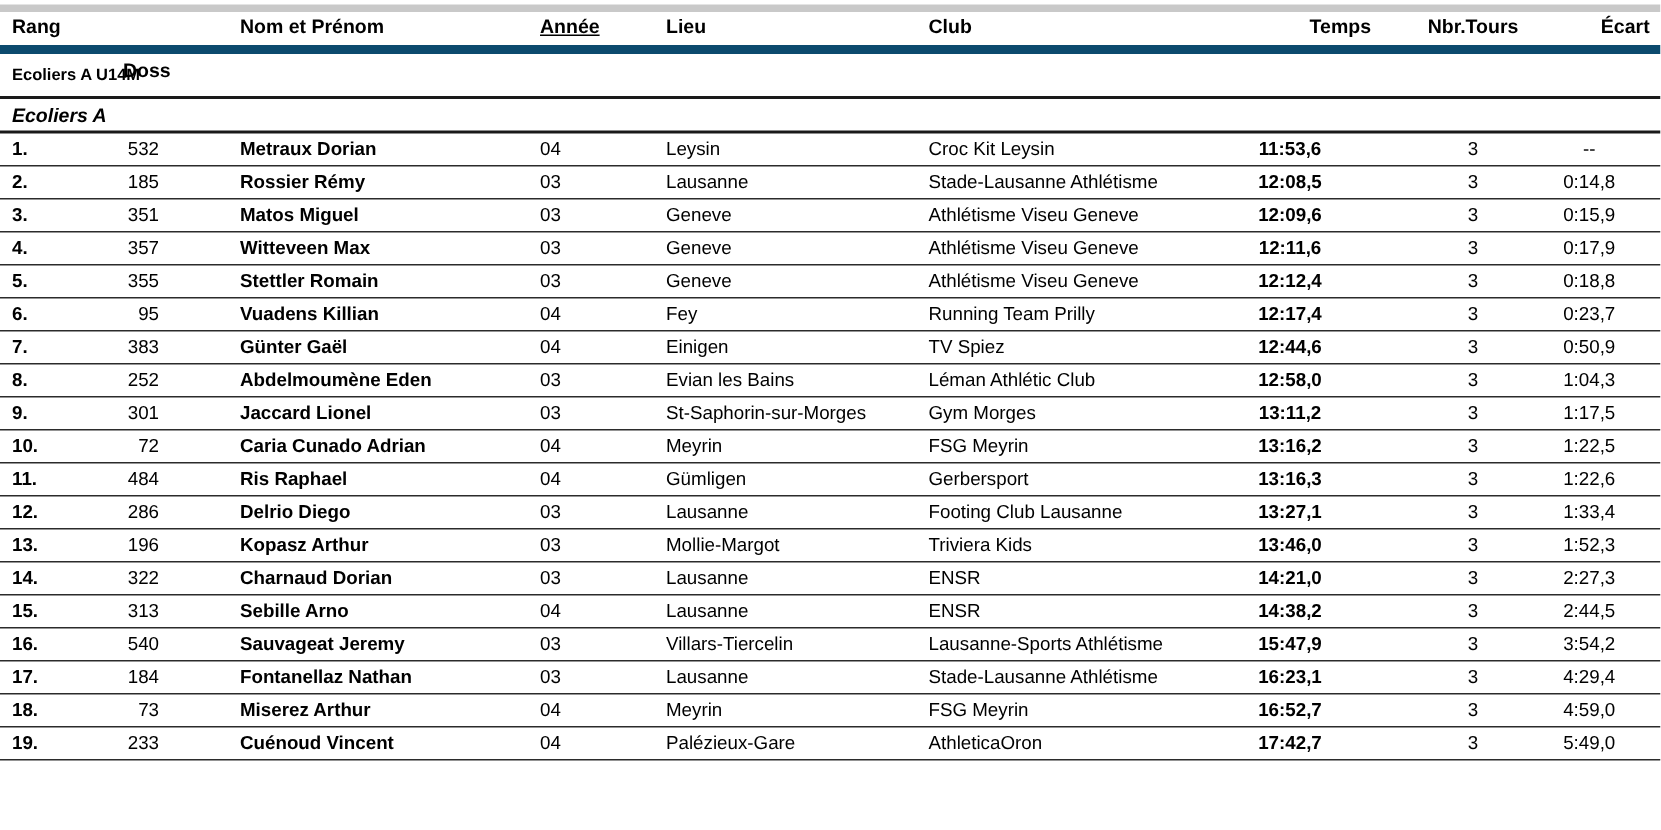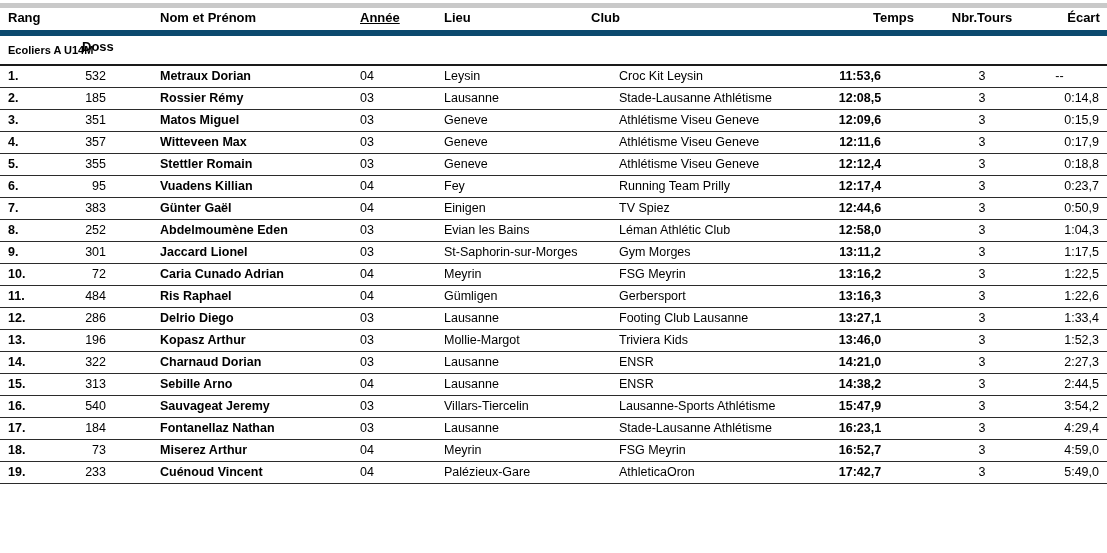--- a/index.html
+++ b/index.html
@@ -66,35 +66,35 @@
     font-weight: bold;
     white-space: nowrap;
   }
 
   
   .c-rang   { left: 8px; }
   .c-doss   { left: 82px; margin-top: 29px; }
   .c-nom    { left: 160px; }
   .c-annee  { left: 360px; text-decoration: underline; }
   .c-lieu   { left: 444px; }
-  .c-club   { left: 591px; }
+  .c-club   { left: 619px; }
   .c-temps  { left: 806px; width: 108px; text-align: right; }
   .c-tours  { left: 930px; width: 104px; text-align: center; }
   .c-ecart  { left: 1044px; width: 79px; text-align: center; }
 
   
   .d-rang   { left: 8px; font-weight: bold; }
   .d-doss   { left: 62px; width: 44px; text-align: right; }
   .d-nom    { left: 160px; font-weight: bold; }
   .d-annee  { left: 360px; }
   .d-lieu   { left: 444px; }
   .d-club   { left: 619px; }
   .d-temps  { left: 806px; width: 108px; text-align: center; font-weight: bold; }
   .d-tours  { left: 930px; width: 104px; text-align: center; }
-  .d-ecart  { left: 1020px; width: 79px; text-align: right; }
+  .d-ecart  { left: 1020px; width: 79px; text-align: center; }
   .d-ecart.dash { text-align: center; }
 
   
   .section-heading {
     height: 30px;
     border-bottom: 2px solid #1a1a1a;
     display: flex;
     align-items: center;
     padding-left: 8px;
     box-sizing: border-box;
@@ -149,20 +149,23 @@
     <div class="cell c-club">Club</div>
     <div class="cell c-temps">Temps</div>
     <div class="cell c-tours">Nbr.Tours</div>
     <div class="cell c-ecart">Écart</div>
   </div>
 
   <div class="section-heading">
     <span class="label">Ecoliers A U14M</span>
   </div>
 
+  <div class="subsection-heading">
+    <span class="label">Ecoliers A</span>
+  </div>
 
   <div class="results" id="results-body">
       <div class="row">
         <div class="cell d-rang">1.</div>
         <div class="cell d-doss">532</div>
         <div class="cell d-nom">Metraux Dorian</div>
         <div class="cell d-annee">04</div>
         <div class="cell d-lieu">Leysin</div>
         <div class="cell d-club">Croc Kit Leysin</div>
         <div class="cell d-temps">11:53,6</div>

